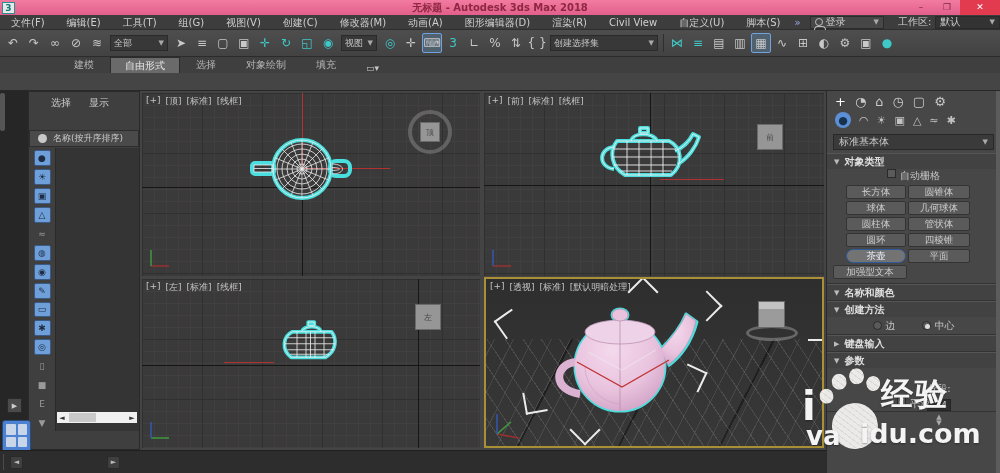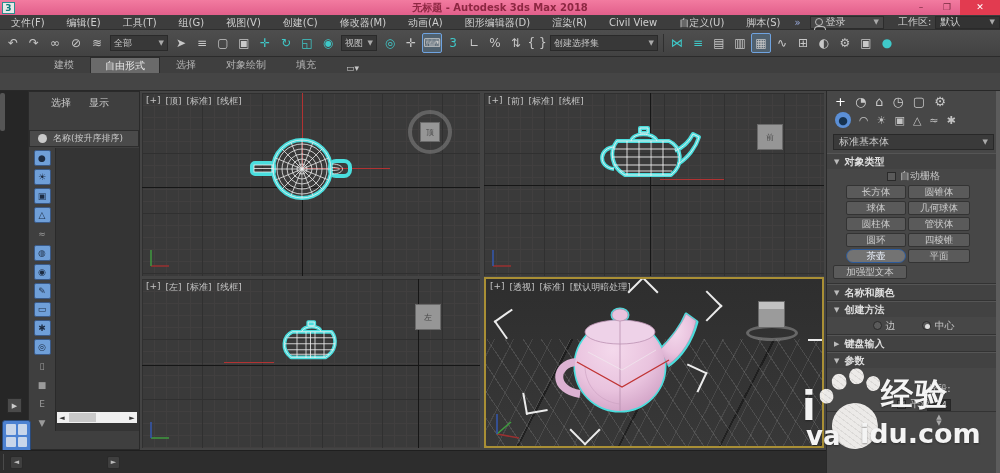--- a/index.html
+++ b/index.html
@@ -27,21 +27,21 @@
 
   
   .toolbar{position:absolute;left:0;top:30px;width:1000px;height:27px;background:linear-gradient(#4e4e4e,#424242);border-bottom:1px solid #2b2b2b;display:flex;align-items:center;padding:0 3px;gap:1px;}
   .tbi{width:20px;height:20px;display:flex;align-items:center;justify-content:center;font-size:12px;color:#c8c8c8;border-radius:2px;}
   .tbi.teal{color:#3fc9c9;}
   .tbi.boxed{border:1px solid #6fa3e0;background:#50616f;}
   .tb-sep{width:1px;height:18px;background:#2f2f2f;margin:0 2px;}
   .tb-dd{height:16px;background:#383838;border:1px solid #2a2a2a;display:flex;align-items:center;font-size:9px;color:#c5c5c5;padding:0 3px;gap:4px;margin:0 2px;}
 
   
-  .ribbontabs{position:absolute;left:0;top:57px;width:1000px;height:16px;background:#3f3f3f;display:flex;align-items:flex-end;padding-left:40px;gap:2px;font-size:10px;}
+  .ribbontabs{position:absolute;left:0;top:57px;width:1000px;height:16px;background:#3f3f3f;display:flex;align-items:flex-end;padding-left:60px;gap:2px;font-size:10px;}
   .rtab{padding:1px 14px;color:#b5b5b5;line-height:13px;}
   .rtab.active{background:#6a6a6a;color:#e8e8e8;border:1px solid #2c2c2c;border-bottom:none;}
   .rib-cfg{margin-left:14px;color:#c8c8c8;font-size:9px;}
   .ribbonbody{position:absolute;left:0;top:73px;width:1000px;height:18px;background:#454545;border-bottom:1px solid #282828;}
 
   
   .workarea{position:absolute;left:0;top:91px;width:1000px;height:382px;background:#2c2c2c;}
 
   
   .leftpane{position:absolute;left:0;top:0;width:140px;height:359px;background:#262626;}
@@ -88,21 +88,21 @@
   .cpanel{position:absolute;left:826px;top:0;width:174px;height:382px;background:#474747;border-left:1px solid #2a2a2a;font-size:10px;}
   .cp-scroll{position:absolute;right:0;top:0;bottom:0;width:4px;background:#5c5c5c;}
   .cp-tabs{display:flex;gap:9px;padding:3px 6px 1px 8px;font-size:13px;color:#c9c9c9;}
   .cp-tab.active{color:#fff;}
   .cp-cats{display:flex;gap:8px;padding:2px 6px 3px 8px;font-size:11px;color:#c2c2c2;align-items:center;}
   .cp-cat.active{background:#5b8fd6;border-radius:50%;width:16px;height:16px;display:flex;align-items:center;justify-content:center;color:#16324f;}
   .cp-dd{margin:3px 6px;height:16px;background:#3a3a3a;border:1px solid #282828;display:flex;align-items:center;padding:0 5px;color:#c9c9c9;}
   .rollout{border-top:1px solid #555;border-bottom:1px solid #333;}
   .ro-hdr{height:15px;display:flex;align-items:center;gap:5px;padding-left:7px;color:#dedede;background:#424242;font-weight:bold;}
   .ro-arrow{font-size:7px;color:#bbb;}
-  .chk-row{display:flex;align-items:center;justify-content:center;gap:4px;height:14px;color:#c5c5c5;}
+  .chk-row{display:flex;justify-content:center;gap:4px;height:14px;color:#c5c5c5;}
   .chk{width:9px;height:9px;border:1px solid #2a2a2a;background:#5a5a5a;display:inline-flex;align-items:center;justify-content:center;font-size:8px;color:#e8e8e8;}
   .objbtns{display:grid;grid-template-columns:60px 62px;gap:2px;padding:2px 0 4px 19px;}
   .obtn{height:14px;background:#5a5a5a;border:1px solid #333;border-radius:2px;color:#ccc;font-size:9.5px;display:flex;align-items:center;justify-content:center;white-space:nowrap;}
   .obtn.active{background:#737373;color:#eef4ff;border-color:#2c5a9a;border-radius:7px;}
   .obtn.wide{grid-column:1 / span 2;width:74px;margin-left:-13px;}
   .name-row{display:flex;align-items:center;gap:5px;padding:3px 0 4px 19px;}
   .name-field{width:110px;height:14px;background:#303030;border:1px solid #262626;color:#c9c9c9;font-size:9px;display:flex;align-items:center;padding-left:5px;font-family:"DejaVu Sans Mono",monospace;}
   .swatch{width:18px;height:14px;border:1px solid #222;}
   .radio-row{display:flex;justify-content:center;gap:26px;height:17px;align-items:center;color:#c5c5c5;}
   .radio{width:9px;height:9px;border-radius:50%;border:1px solid #2a2a2a;background:#5a5a5a;display:inline-block;margin-right:4px;position:relative;top:1px;}

